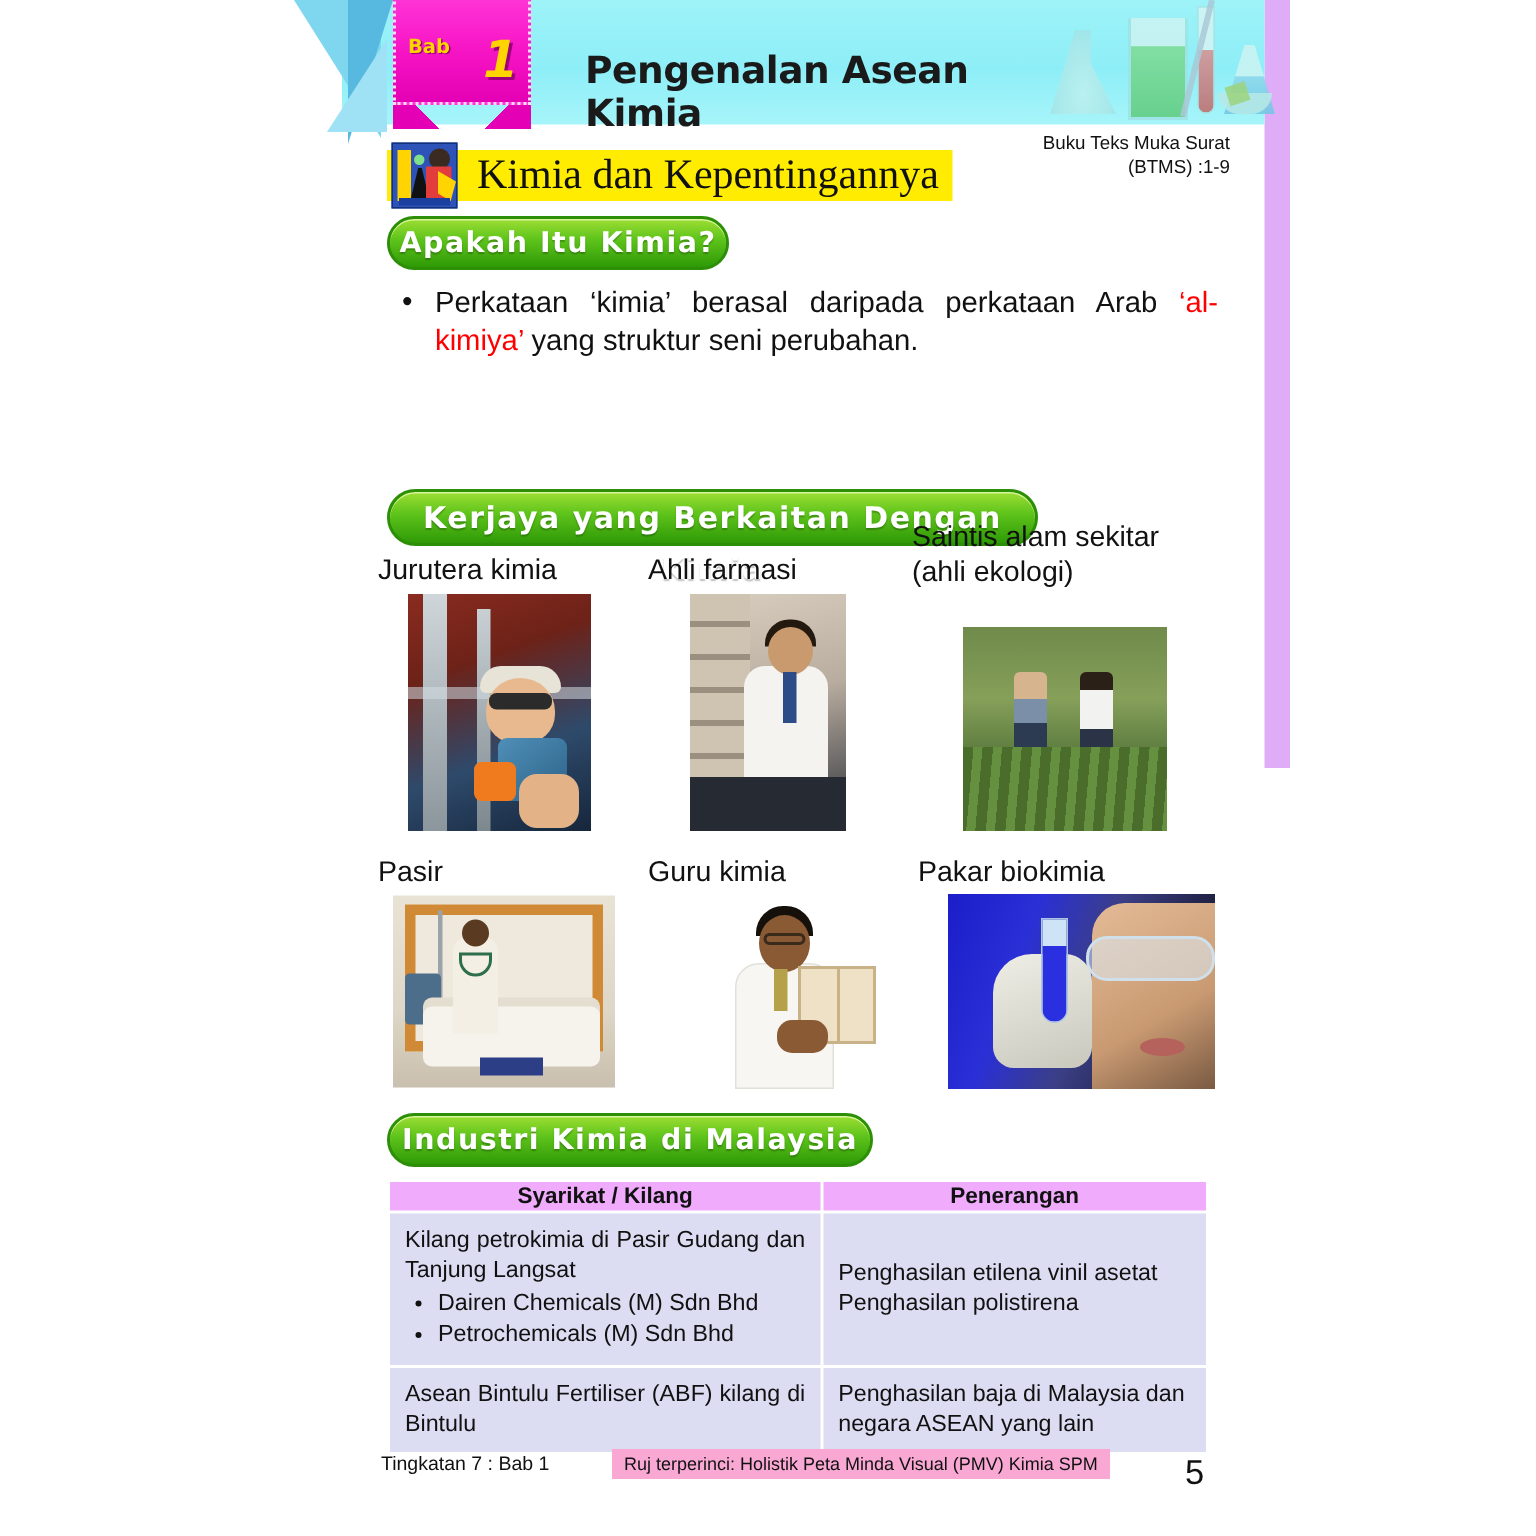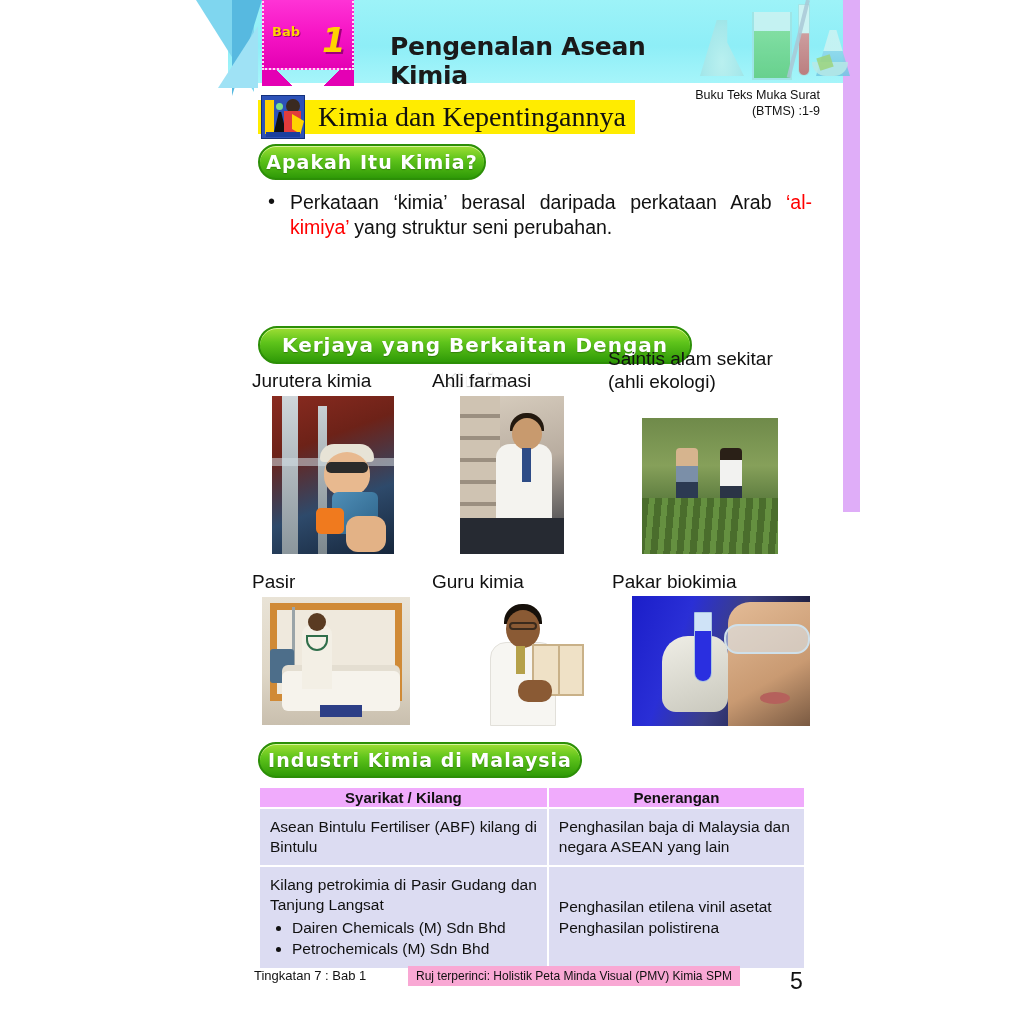--- a/index.html
+++ b/index.html
@@ -348,34 +348,34 @@
 
   <table class="tbl">
     <thead>
       <tr>
         <th class="c1">Syarikat / Kilang</th>
         <th class="c2">Penerangan</th>
       </tr>
     </thead>
     <tbody>
       <tr>
-        <td class="c1">Asean Bintulu Fertiliser (ABF) kilang di Bintulu</td>
-        <td class="c2 mid">Penghasilan baja di Malaysia dan negara ASEAN yang lain</td>
-      </tr>
-      <tr>
         <td class="c1">
           <span>Kilang petrokimia di Pasir Gudang dan Tanjung Langsat</span>
           <ul>
             <li>Dairen Chemicals (M) Sdn Bhd</li>
             <li>Petrochemicals (M) Sdn Bhd</li>
           </ul>
         </td>
         <td class="c2 mid" style="white-space:pre-line">Penghasilan etilena vinil asetat
 Penghasilan polistirena</td>
       </tr>
+      <tr>
+        <td class="c1">Asean Bintulu Fertiliser (ABF) kilang di Bintulu</td>
+        <td class="c2 mid">Penghasilan baja di Malaysia dan negara ASEAN yang lain</td>
+      </tr>
     </tbody>
   </table>
 
   <div class="foot-left">Tingkatan 7 : Bab 1</div>
   <div class="foot-tag">Ruj terperinci: Holistik Peta Minda Visual (PMV) Kimia SPM</div>
   <div class="foot-page">5</div>
 
 </div>
 
 </body></html>

